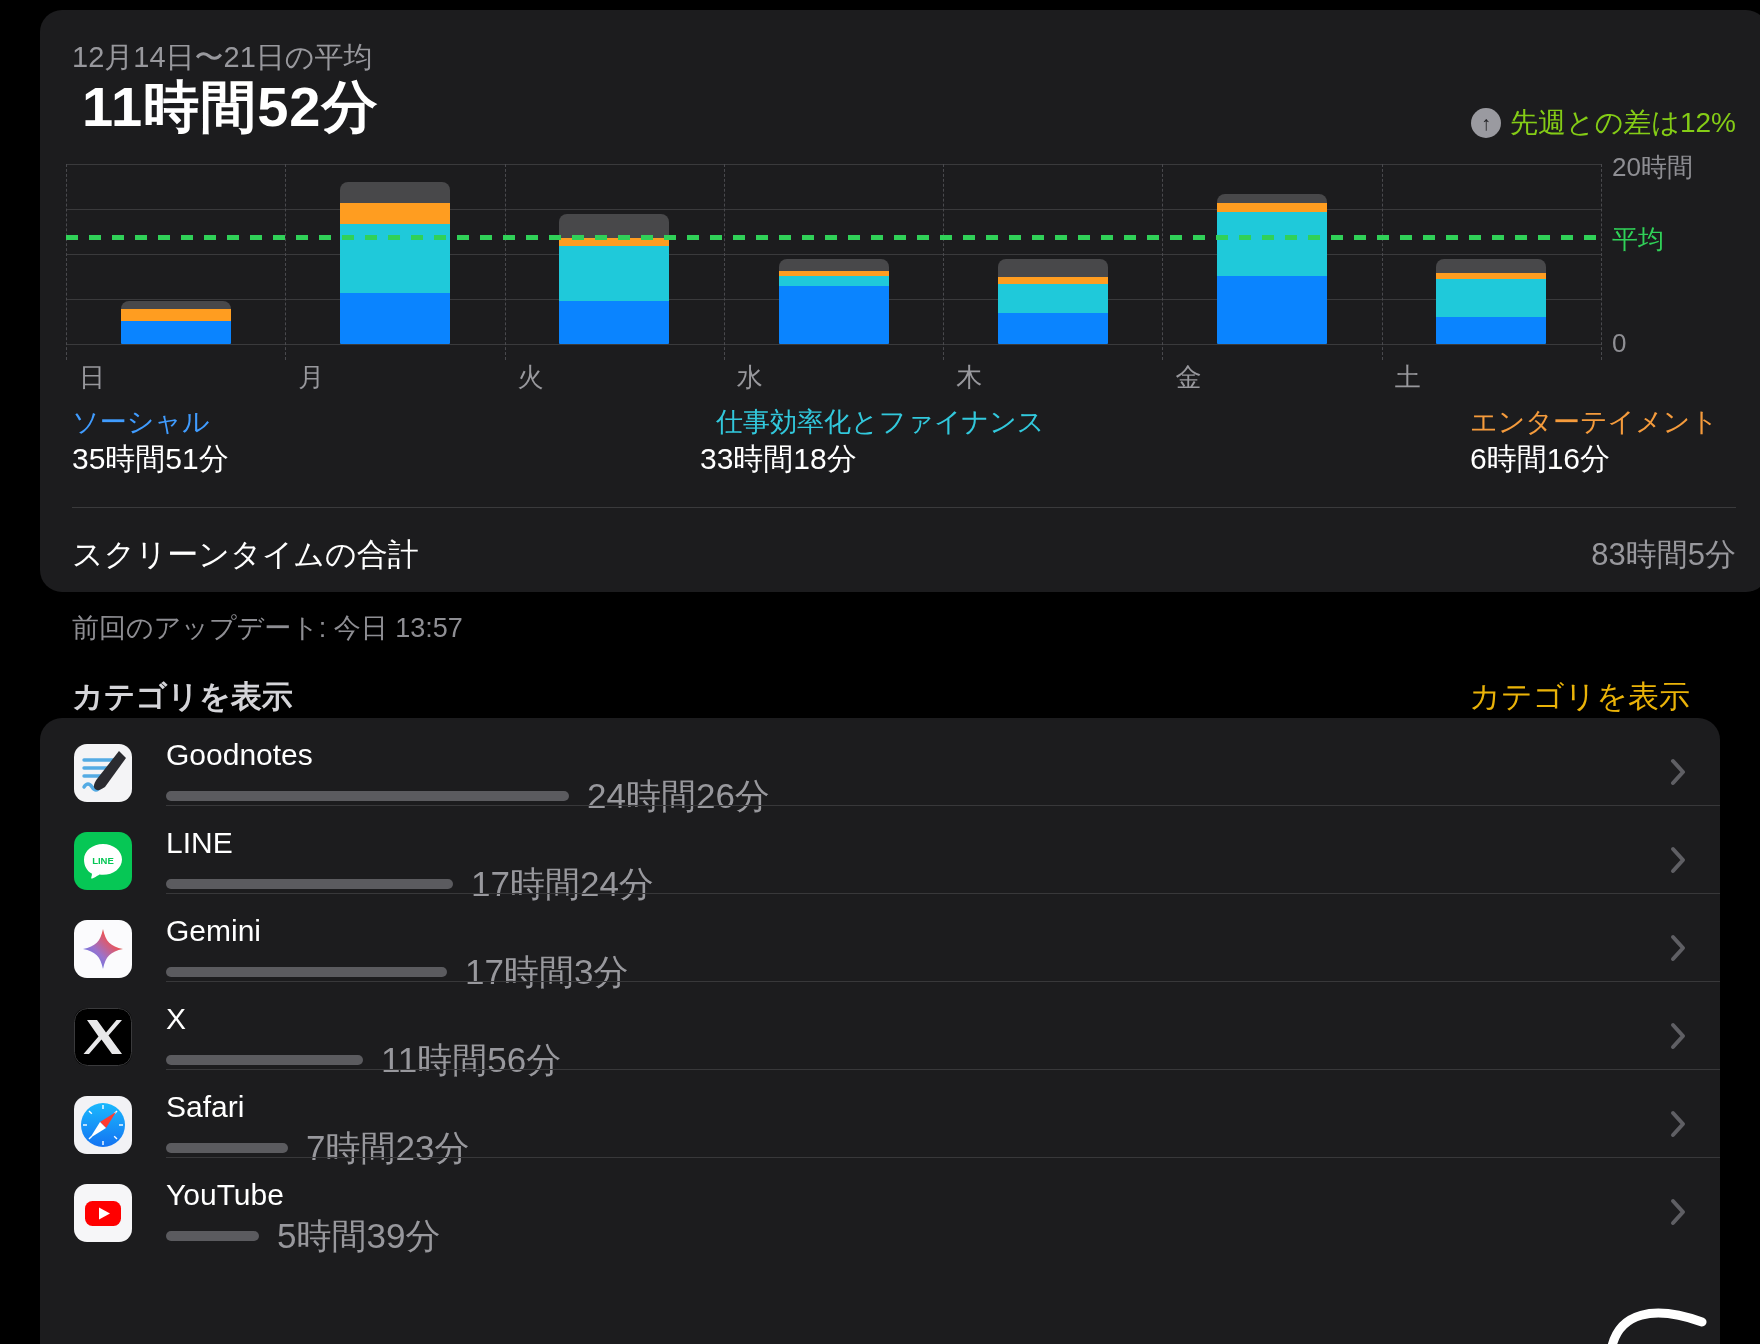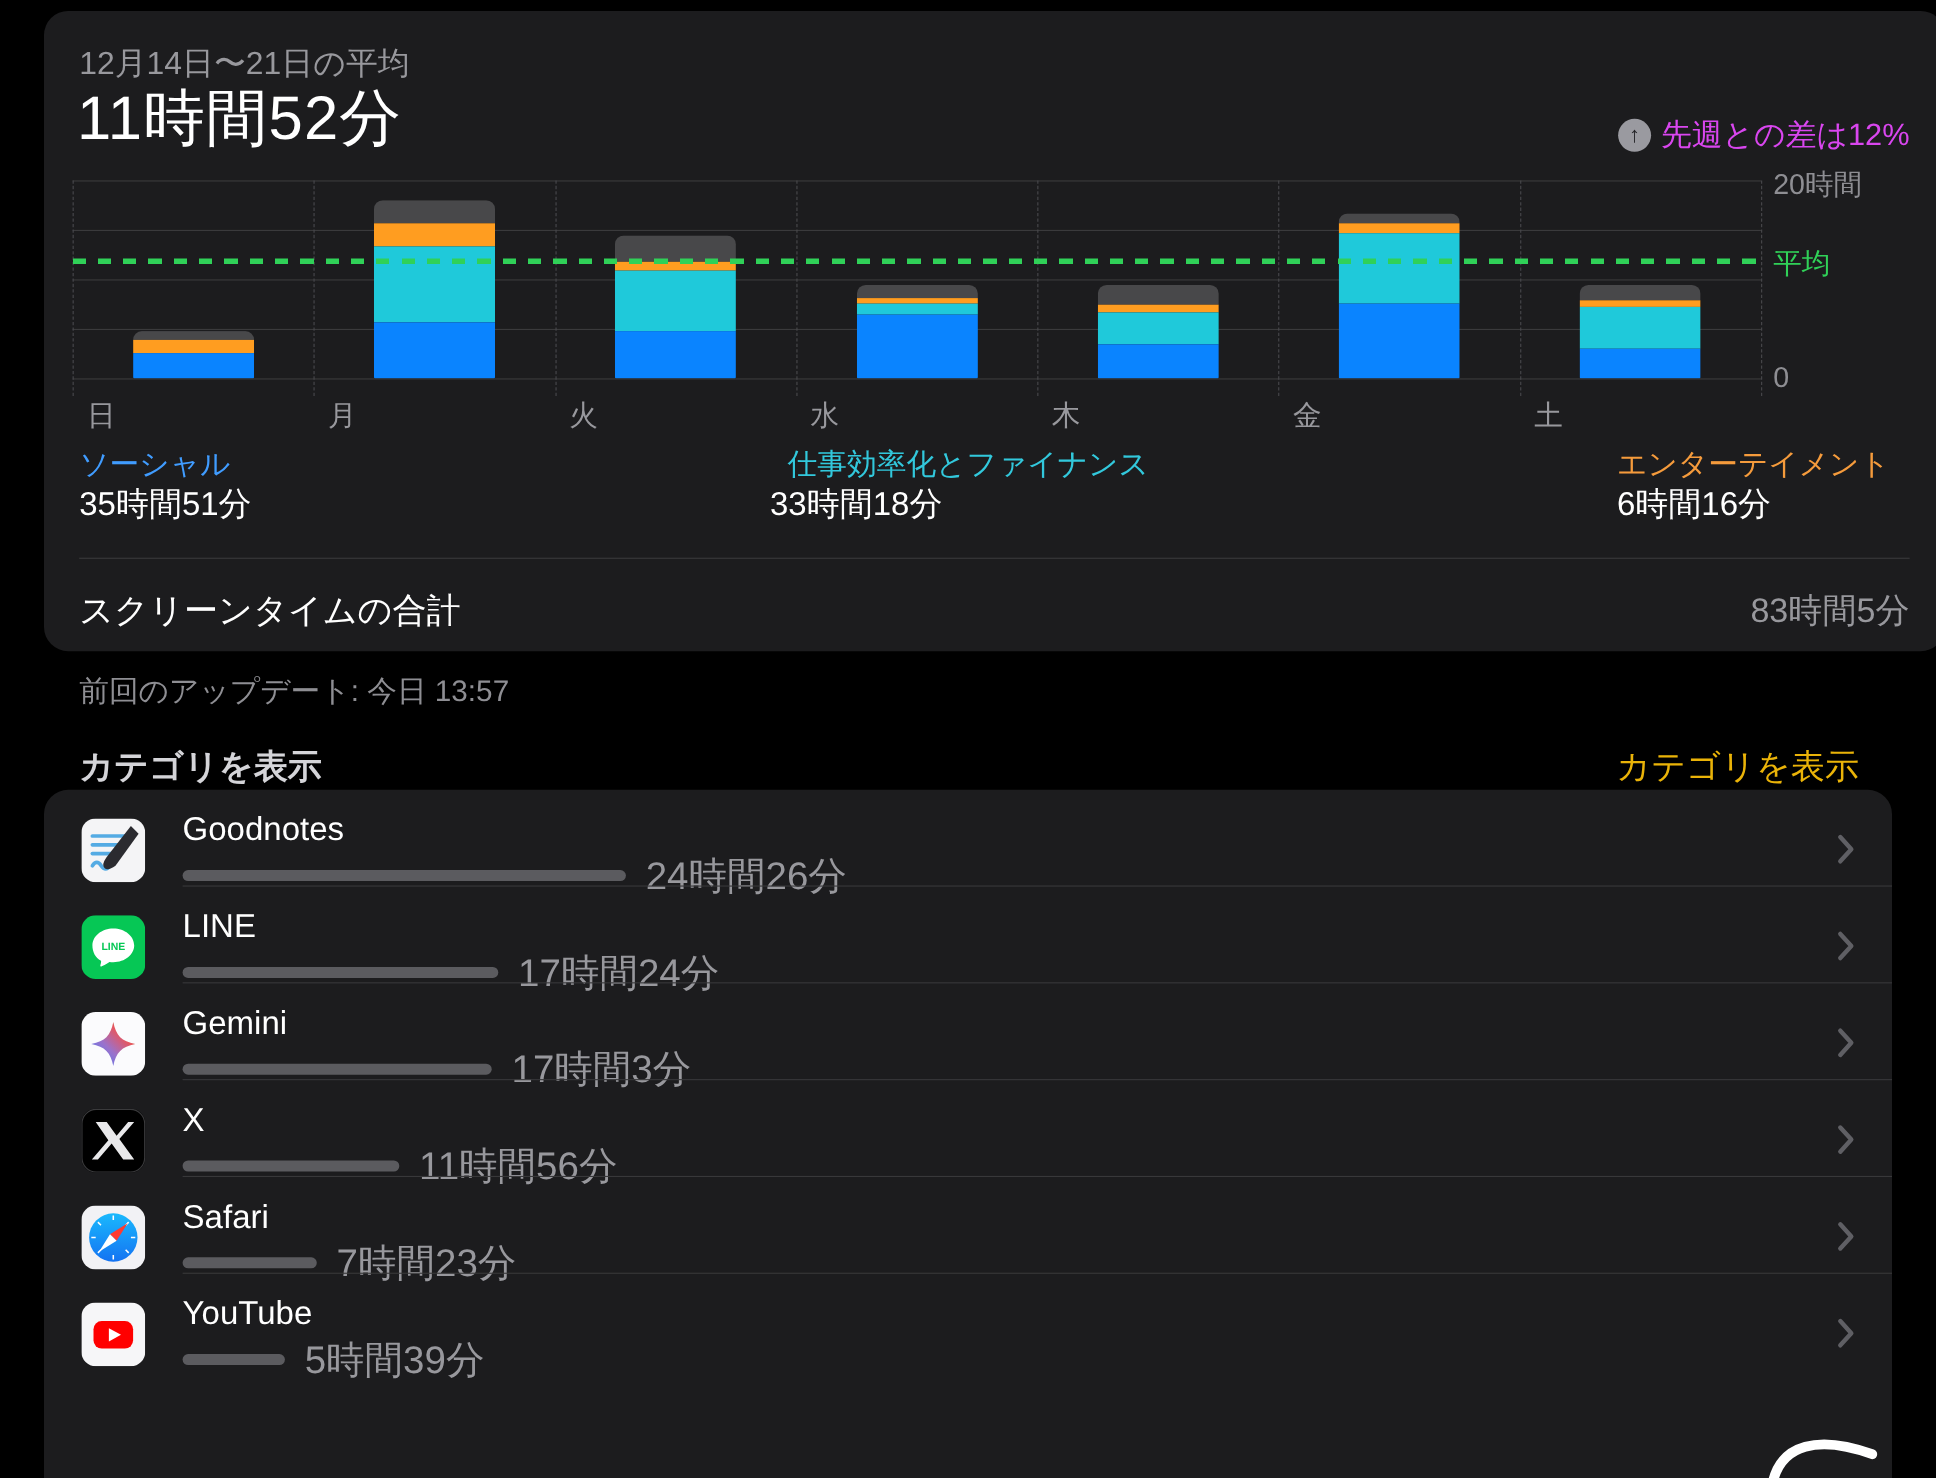--- a/index.html
+++ b/index.html
@@ -4,25 +4,25 @@
 <style>
   * { margin:0; padding:0; box-sizing:border-box; }
   html,body { width:1760px; height:1344px; background:#000; overflow:hidden;
     font-family:"Liberation Sans","DejaVu Sans",sans-serif; }
   .stage { position:relative; width:1760px; height:1344px; background:#000; }
 
   
   .card { position:absolute; background:#1c1c1e; border-radius:22px; }
   #summary-card { left:40px; top:10px; width:1728px; height:582px; }
   .period-label { position:absolute; left:32px; top:28px; font-size:29px; color:#98989d; }
-  .avg-value { position:absolute; left:30px; top:60px; font-size:56px; font-weight:400; color:#fff; letter-spacing:1px; }
+  .avg-value { position:absolute; left:42px; top:60px; font-size:56px; font-weight:700; color:#fff; letter-spacing:1px; }
   .delta-row { position:absolute; right:32px; top:94px; display:flex; align-items:center; gap:9px; }
   .delta-circle { width:30px; height:30px; border-radius:50%; background:#9a9aa0; color:#222226;
     display:flex; align-items:center; justify-content:center; font-size:20px; font-weight:700; line-height:1; }
-  .delta-text { font-size:28px; color:#d946ef; }
+  .delta-text { font-size:28px; color:#84cc16; }
 
   
   .chart-plot { position:absolute; left:26px; top:154px; width:1535px; height:180px; }
   .hgrid { position:absolute; left:0; width:100%; height:1px; background:#3a3a3c; }
   .vgrid { position:absolute; top:0; width:0; height:196px; border-left:1px dashed #49494d; }
   .bar-stack { position:absolute; bottom:0; width:110px; border-radius:8px 8px 1px 1px; overflow:hidden;
     display:flex; flex-direction:column; z-index:2; }
   .bar-seg { width:100%; flex:none; }
   .avg-line { position:absolute; left:0; width:100%; height:5px; z-index:3;
     background:repeating-linear-gradient(90deg,#30d158 0 12px,transparent 12px 23px); }

